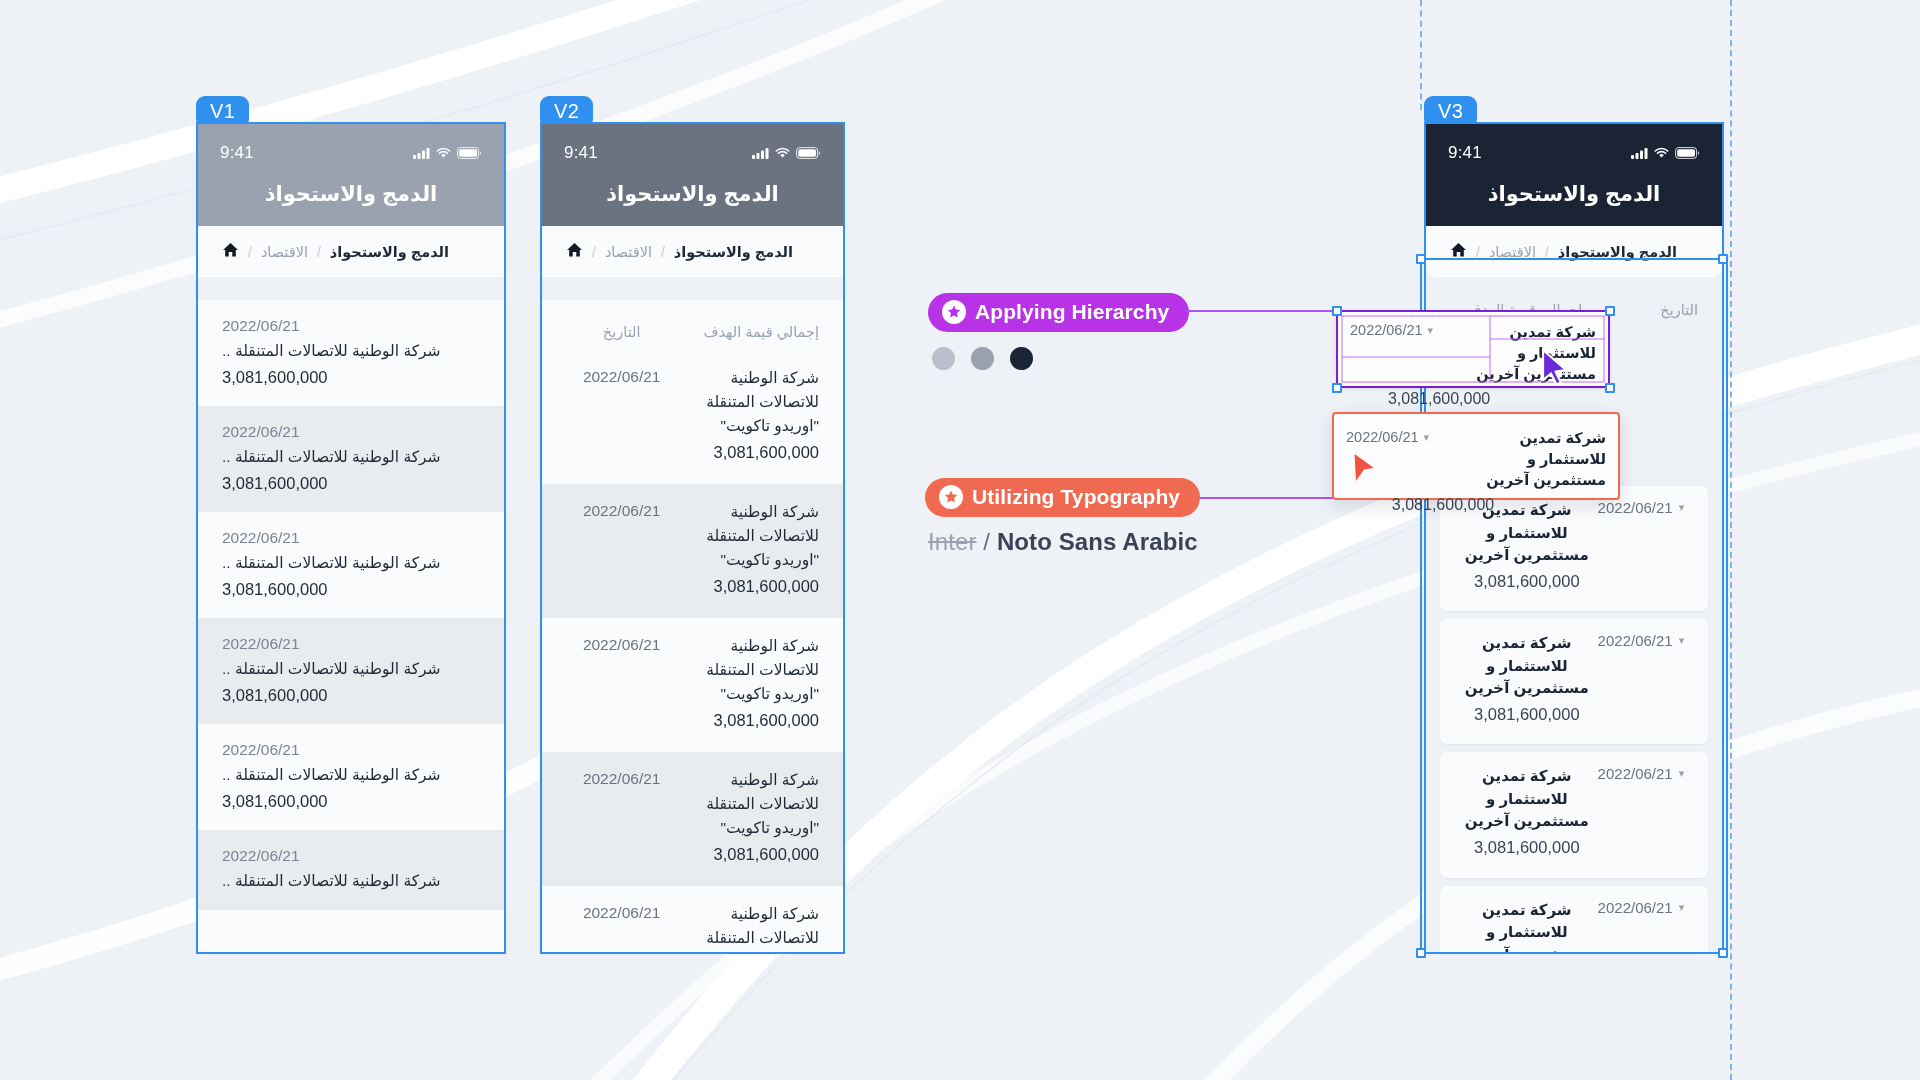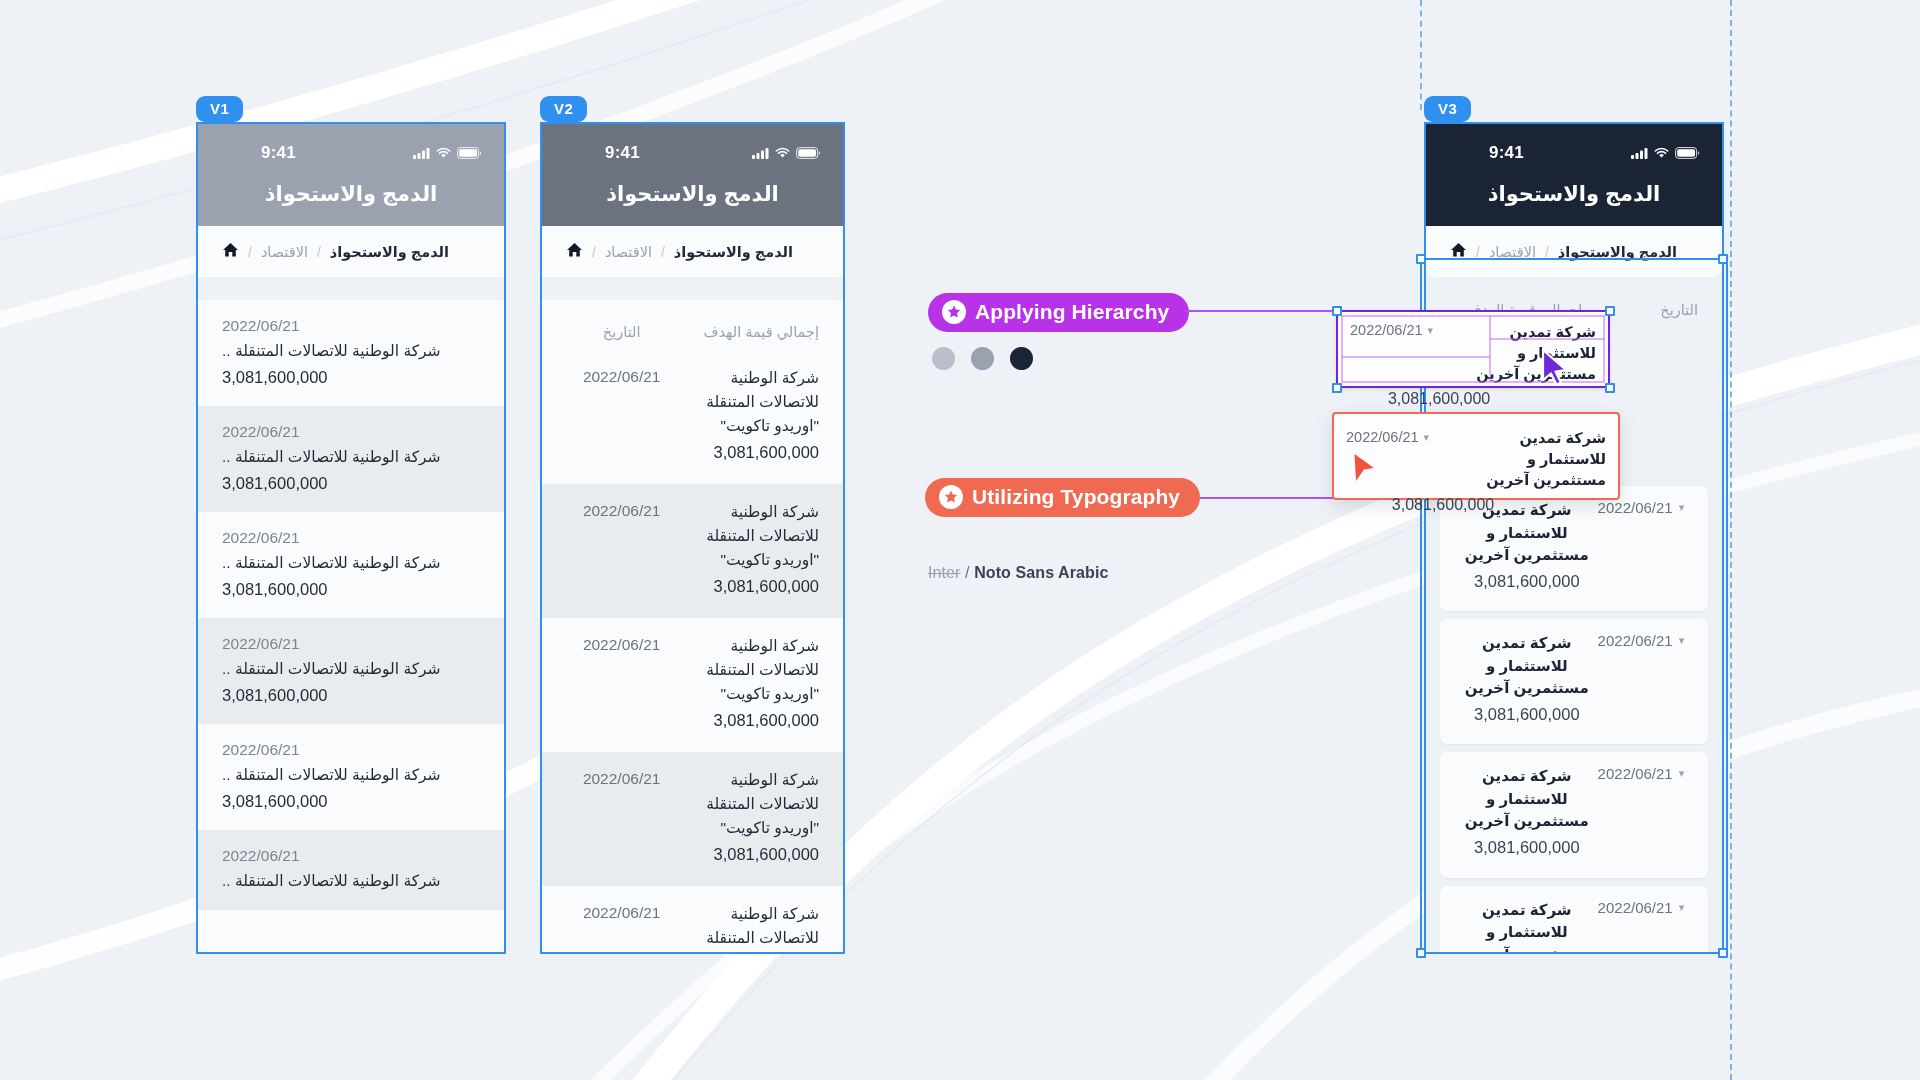--- a/index.html
+++ b/index.html
@@ -23,44 +23,43 @@
   .vguide {
     position: absolute; top: 0; bottom: 0; width: 0;
     border-left: 2px dashed #7fb4e8;
   }
 
   
   .vtag {
     position: absolute;
     background: #2f90ef;
     color: #fff;
-    font-size: 15px;
-    font-weight: 700;
+    font-size: 20px;
+    font-weight: 400;
     padding: 4px 14px 5px;
     border-radius: 9px;
     letter-spacing: .4px;
   }
 
   
   .phone {
     position: absolute;
     background: #fafbfc;
     border: 2px solid #2f90ef;
     overflow: hidden;
   }
   .statusbar {
     height: 58px;
     display: flex; align-items: center;
     padding: 0 22px;
     position: relative;
   }
   .statusbar .clock {
-    font-size: 17px; font-weight: 700; color: #fff;
+    font-size: 17px; font-weight: 400; color: #fff;
     letter-spacing: .2px;
-    margin-left: 41px;
   }
   .statusbar .sysicons {
     margin-left: auto;
     display: flex; align-items: center; gap: 6px;
   }
   .appbar-title {
     text-align: center;
     color: #fff;
     font-size: 21px;
     font-weight: 700;
@@ -203,24 +202,23 @@
   .badge.purple { background: #b832e8; }
   .badge.purple .star svg { fill: #b832e8; }
   .badge.coral  { background: #ef6a51; justify-content: space-between; }
   .badge.coral .star svg { fill: #ef6a51; }
 
   .swatches { position: absolute; display: flex; gap: 12px; }
   .sw { width: 27px; height: 27px; border-radius: 50%; border: 2px solid #eef1f6; }
 
   .typo-line {
     position: absolute;
-    font-size: 16px;
+    font-size: 24px;
     color: #4b5563;
     letter-spacing: .1px;
-    margin-top: 36px;
   }
   .typo-line .strike { color: #9aa2b1; text-decoration: line-through; font-weight: 400; }
   .typo-line .sep { color: #6b7383; }
   .typo-line .keep { color: #3a4355; font-weight: 700; }
 
   
   .callout {
     position: absolute;
     background: #fdfdfe;
     padding: 10px 12px 12px;

